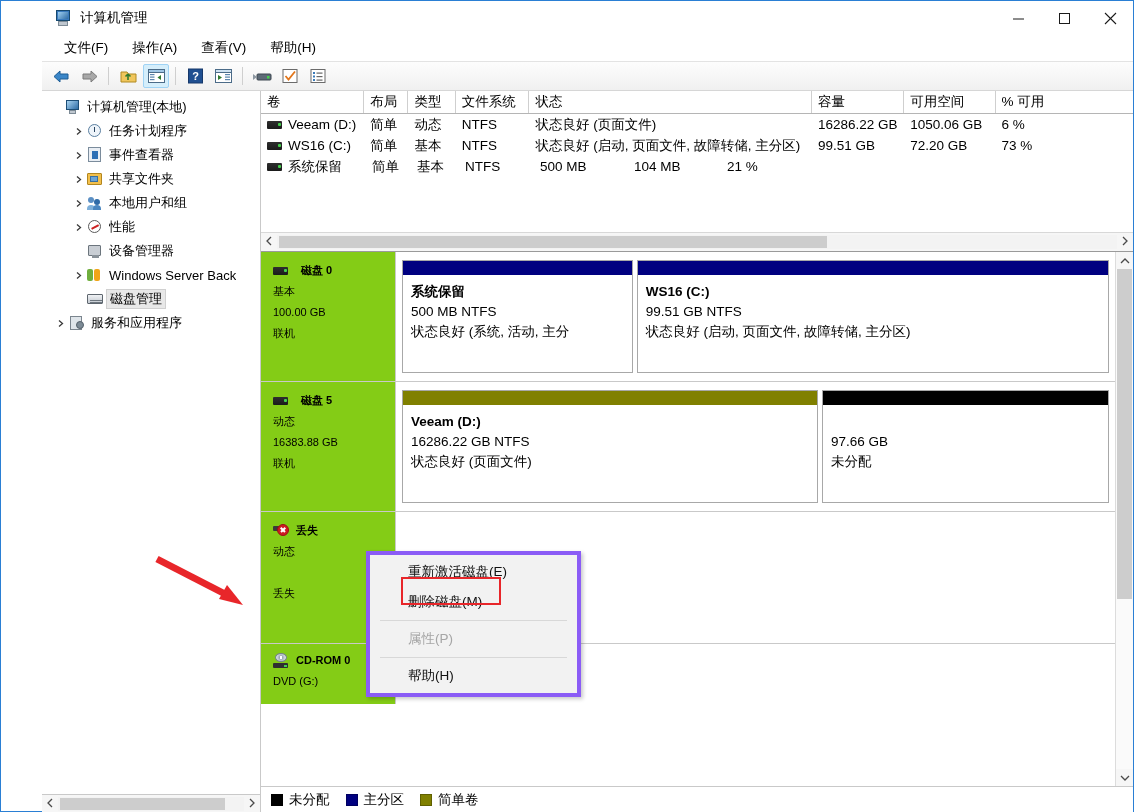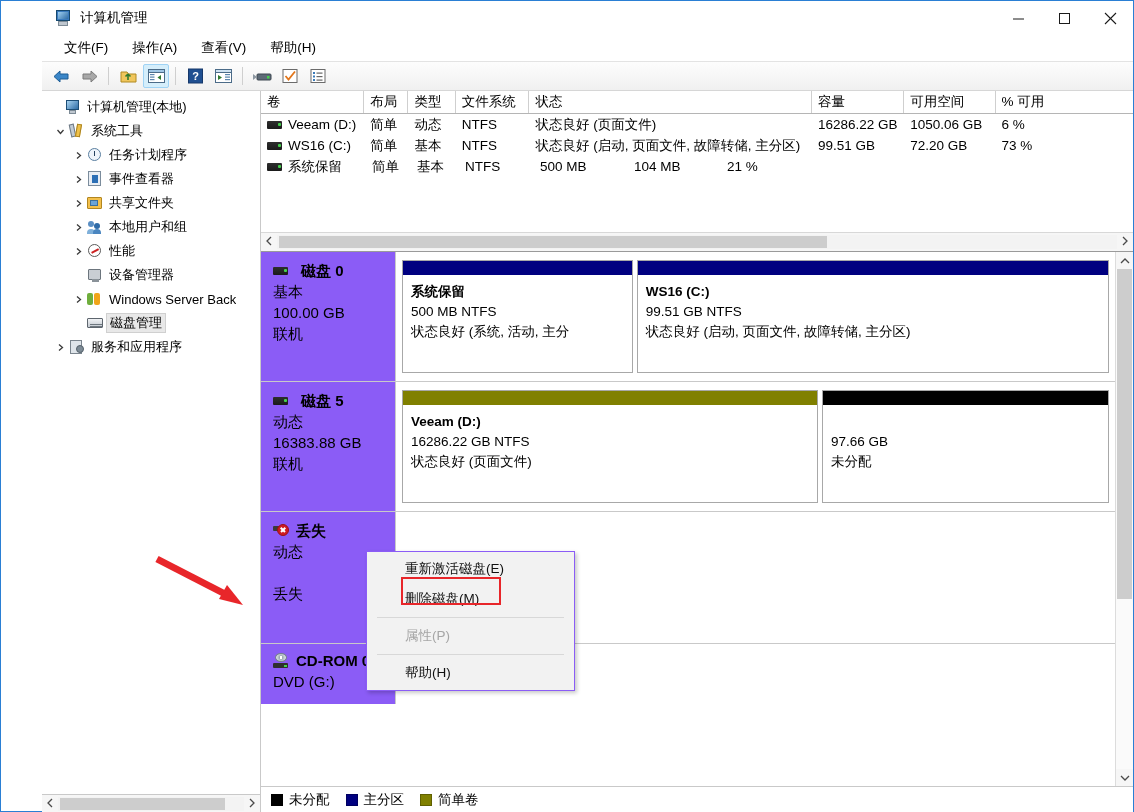--- a/index.html
+++ b/index.html
@@ -99,21 +99,21 @@
   .hscroll{height:18px;display:flex;align-items:center;background:#f6f6f6;border-top:1px solid #d8d8d8;}
   .hs-arrow{width:16px;text-align:center;color:#5a5a5a;font-size:11px;line-height:1;}
   .hs-track{flex:1;height:14px;background:#f3f3f3;position:relative;}
   .hs-thumb{position:absolute;left:2px;top:1px;height:12px;background:#cdcdcd;}
 
   
   .graph-pane{flex:1;display:flex;min-height:0;background:#fff;}
   .graph-area{flex:1;position:relative;overflow:hidden;background:#fff;}
   .disk-row{display:flex;border-bottom:1px solid #c9c9c9;box-sizing:border-box;}
   .disk-info{width:135px;box-sizing:border-box;border-right:1px solid #c9c9c9;
-             padding:8px 10px 4px 12px;background:#8b5cf6;font-size:15px;line-height:21px;}
+             padding:8px 10px 4px 12px;background:#84cc16;font-size:11px;line-height:21px;}
   .disk-title{font-weight:bold;display:flex;align-items:center;gap:7px;}
   .disk-parts{flex:1;display:flex;padding:8px 6px 8px 6px;gap:4px;box-sizing:border-box;min-width:0;}
   .part{box-sizing:border-box;display:flex;flex-direction:column;border:1px solid #a8a8a8;background:#fff;min-width:0;}
   .part-bar{height:14px;flex:none;border-bottom:1px solid #fff;}
   .part-body{flex:1;padding:6px 8px;font-size:13.5px;line-height:20px;overflow:hidden;white-space:nowrap;}
   .part-body .pname{font-weight:bold;}
 
   .lost-icon{width:16px;height:14px;position:relative;display:inline-block;}
   .lost-icon .d{position:absolute;left:0;top:2px;width:8px;height:5px;background:#3a3a3a;border-radius:1px;}
   .lost-icon .x{position:absolute;right:0;top:0;width:12px;height:12px;border-radius:50%;
@@ -133,21 +133,21 @@
   .vs-track{flex:1;position:relative;background:#fafafa;}
   .vs-thumb{position:absolute;left:1px;right:1px;background:#cdcdcd;}
 
   
   .legend{height:26px;display:flex;align-items:center;gap:16px;padding-left:10px;
           border-top:1px solid #c9c9c9;background:#fff;font-size:13.5px;}
   .lg{display:flex;align-items:center;gap:6px;}
   .sw{width:12px;height:12px;display:inline-block;border:1px solid rgba(0,0,0,.25);box-sizing:border-box;}
 
   
-  .ctxmenu{position:absolute;background:#f2f2f2;border:1px solid #8b5cf6;
+  .ctxmenu{position:absolute;background:#f2f2f2;border:4px solid #8b5cf6;
            box-shadow:2px 2px 4px rgba(0,0,0,.22);padding:2px 0;z-index:40;font-size:13.5px;}
   .ctx-item{padding:6px 22px 6px 38px;white-space:nowrap;color:#111;}
   .ctx-item.disabled{color:#a6a6a6;}
   .ctx-item.hl{position:relative;}
   .ctx-sep{height:1px;background:#d8d8d8;margin:3px 10px;}
   .ctx-highlight{position:absolute;border:2px solid #e8262a;box-sizing:border-box;z-index:50;pointer-events:none;}
 
   .red-arrow{position:absolute;z-index:45;pointer-events:none;}
 </style>
 </head>
@@ -269,34 +269,20 @@
           <span class="twist"></span>
           <span class="ticon">
               <span class="ic-cm">
                 <b></b>
                 <i></i>
               </span>
             </span>
           <span class="tlabel">计算机管理(本地)</span>
         </div>
 
-        <div class="trow ind1">
-          <span class="twist">
-            <svg width="9" height="9" viewBox="0 0 9 9">
-                <path d="M1.5 3 L4.5 6.5 L7.5 3" fill="none" stroke="#3a3a3a" stroke-width="1.3"></path>
-              </svg>
-          </span>
-          <span class="ticon">
-              <span class="ic-sys">
-                <b></b>
-                <i></i>
-              </span>
-            </span>
-          <span class="tlabel">系统工具</span>
-        </div>
 
         <div class="trow ind2">
           <span class="twist">
             <svg width="9" height="9" viewBox="0 0 9 9">
                 <path d="M3 1.5 L6.5 4.5 L3 7.5" fill="none" stroke="#3a3a3a" stroke-width="1.3"></path>
               </svg>
           </span>
           <span class="ticon">
               <span class="ic-clock"></span>
             </span>

